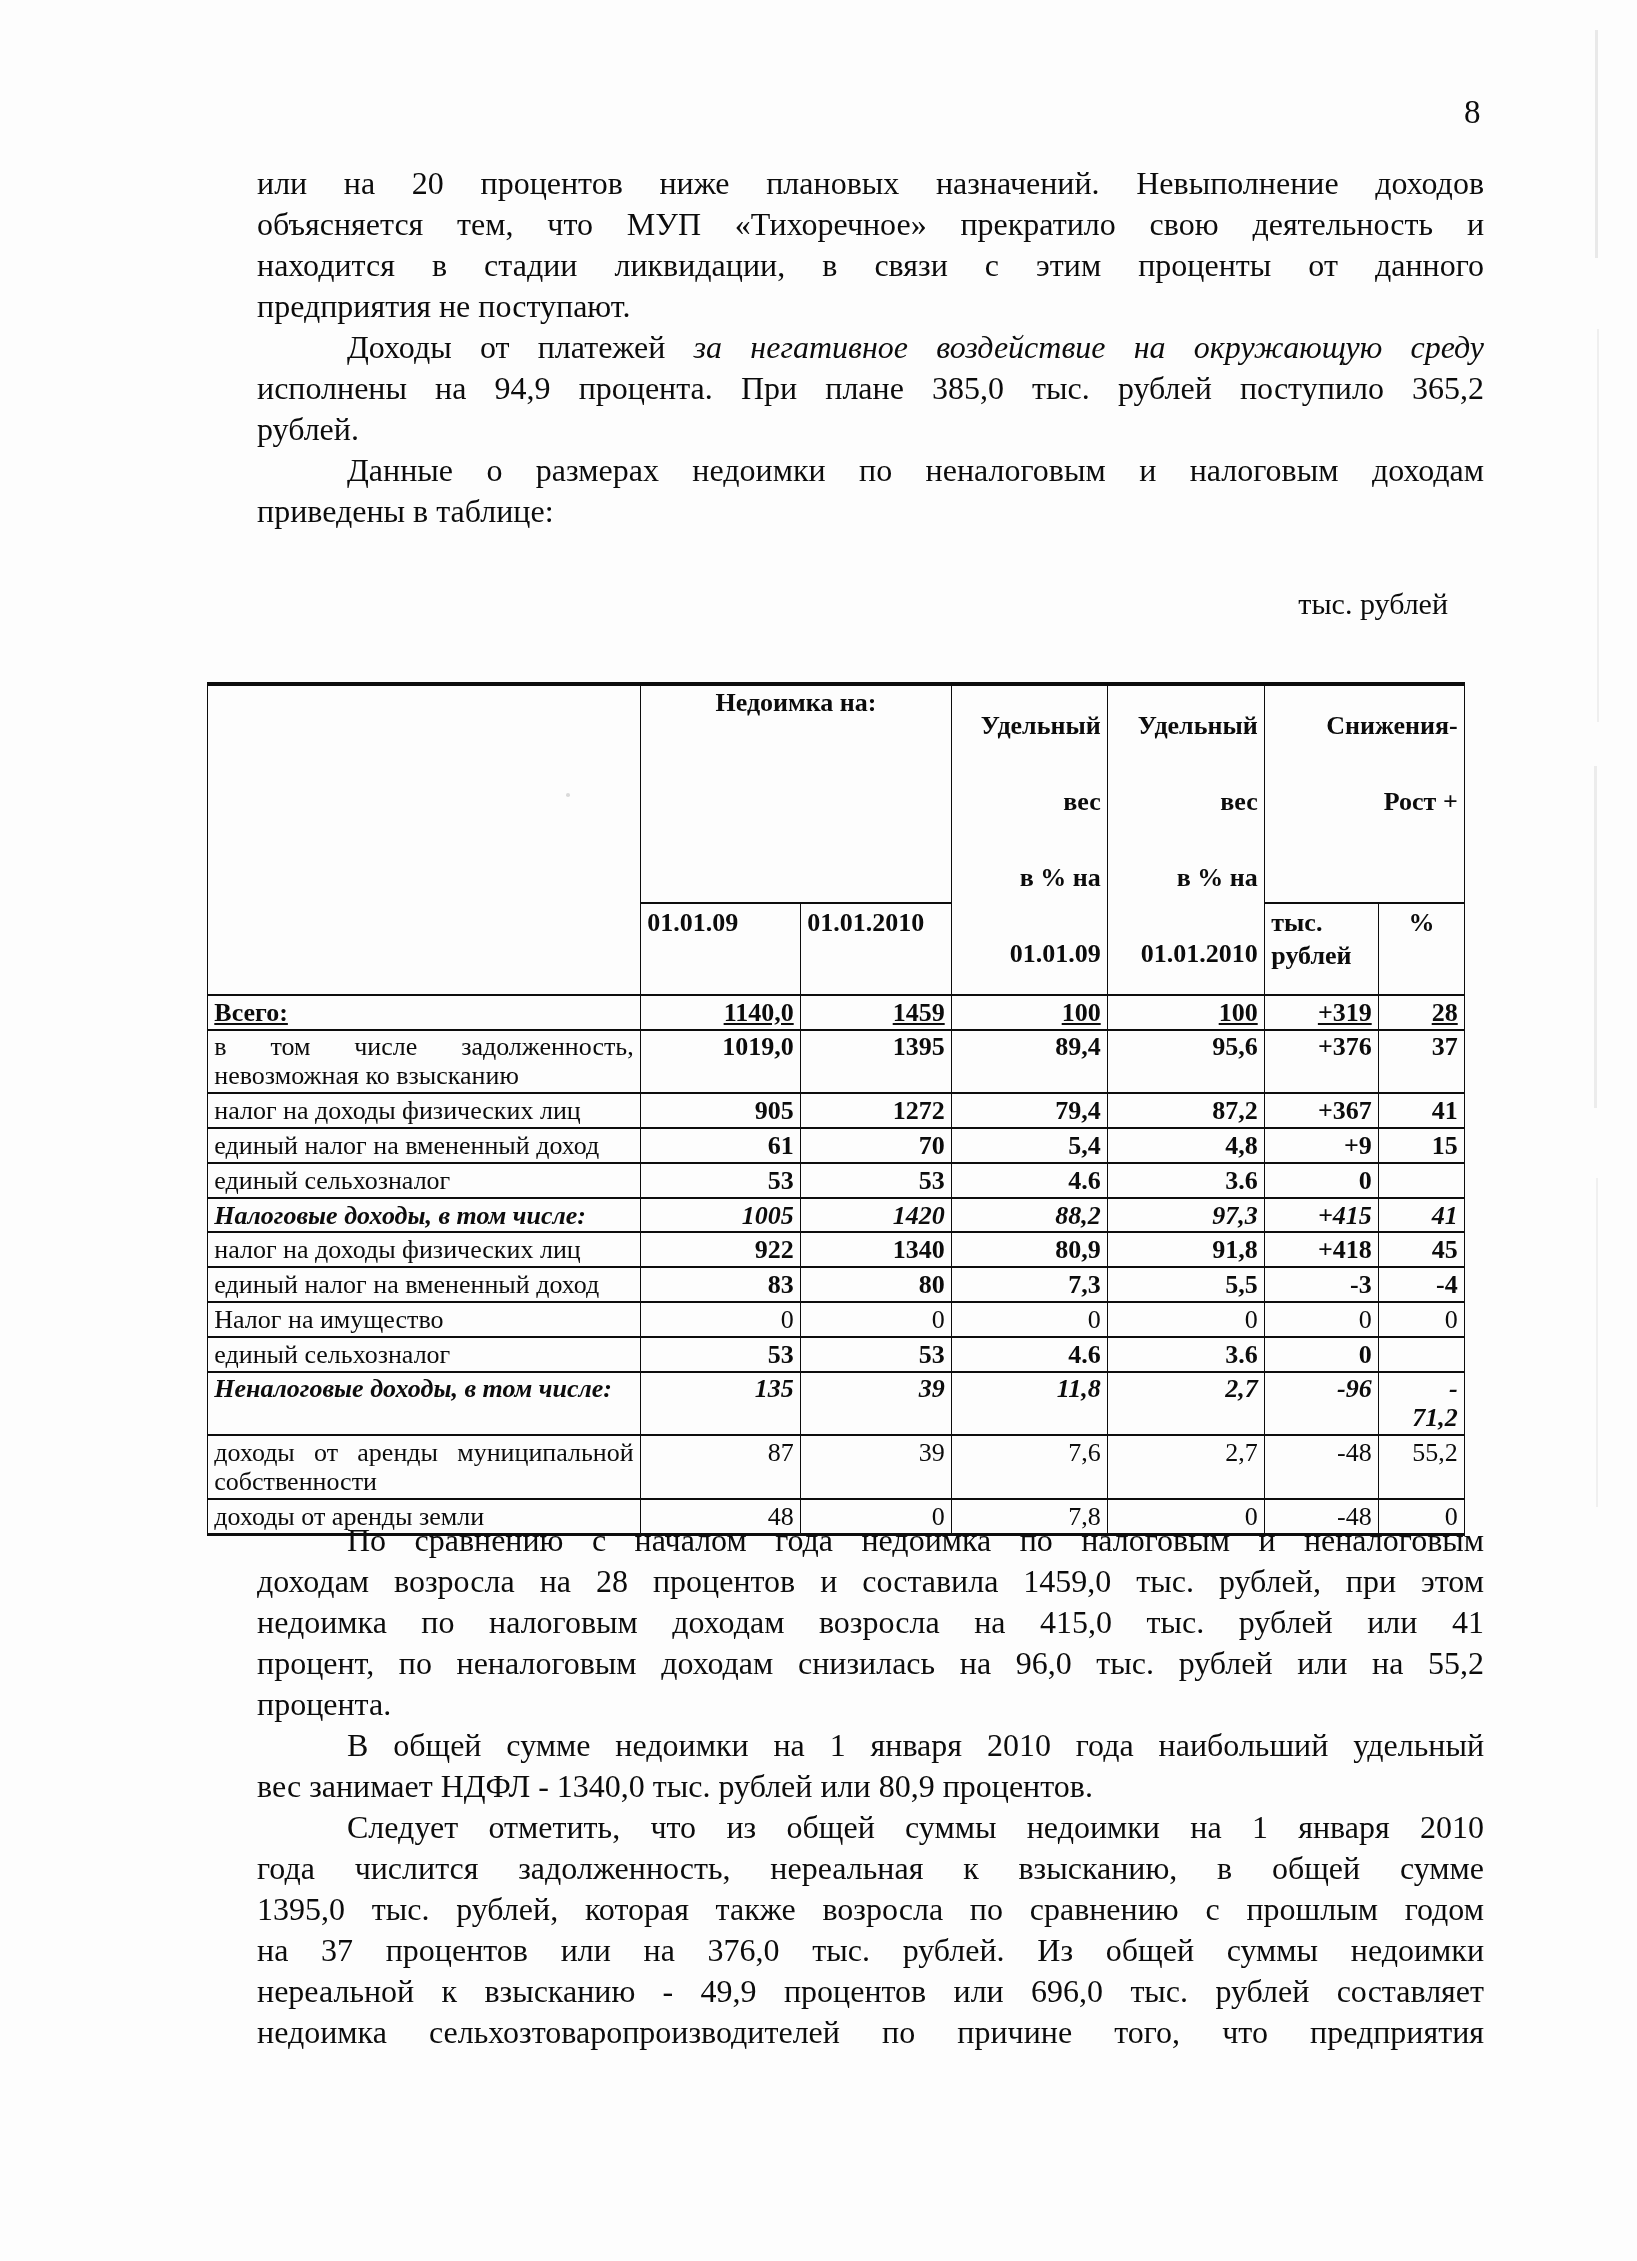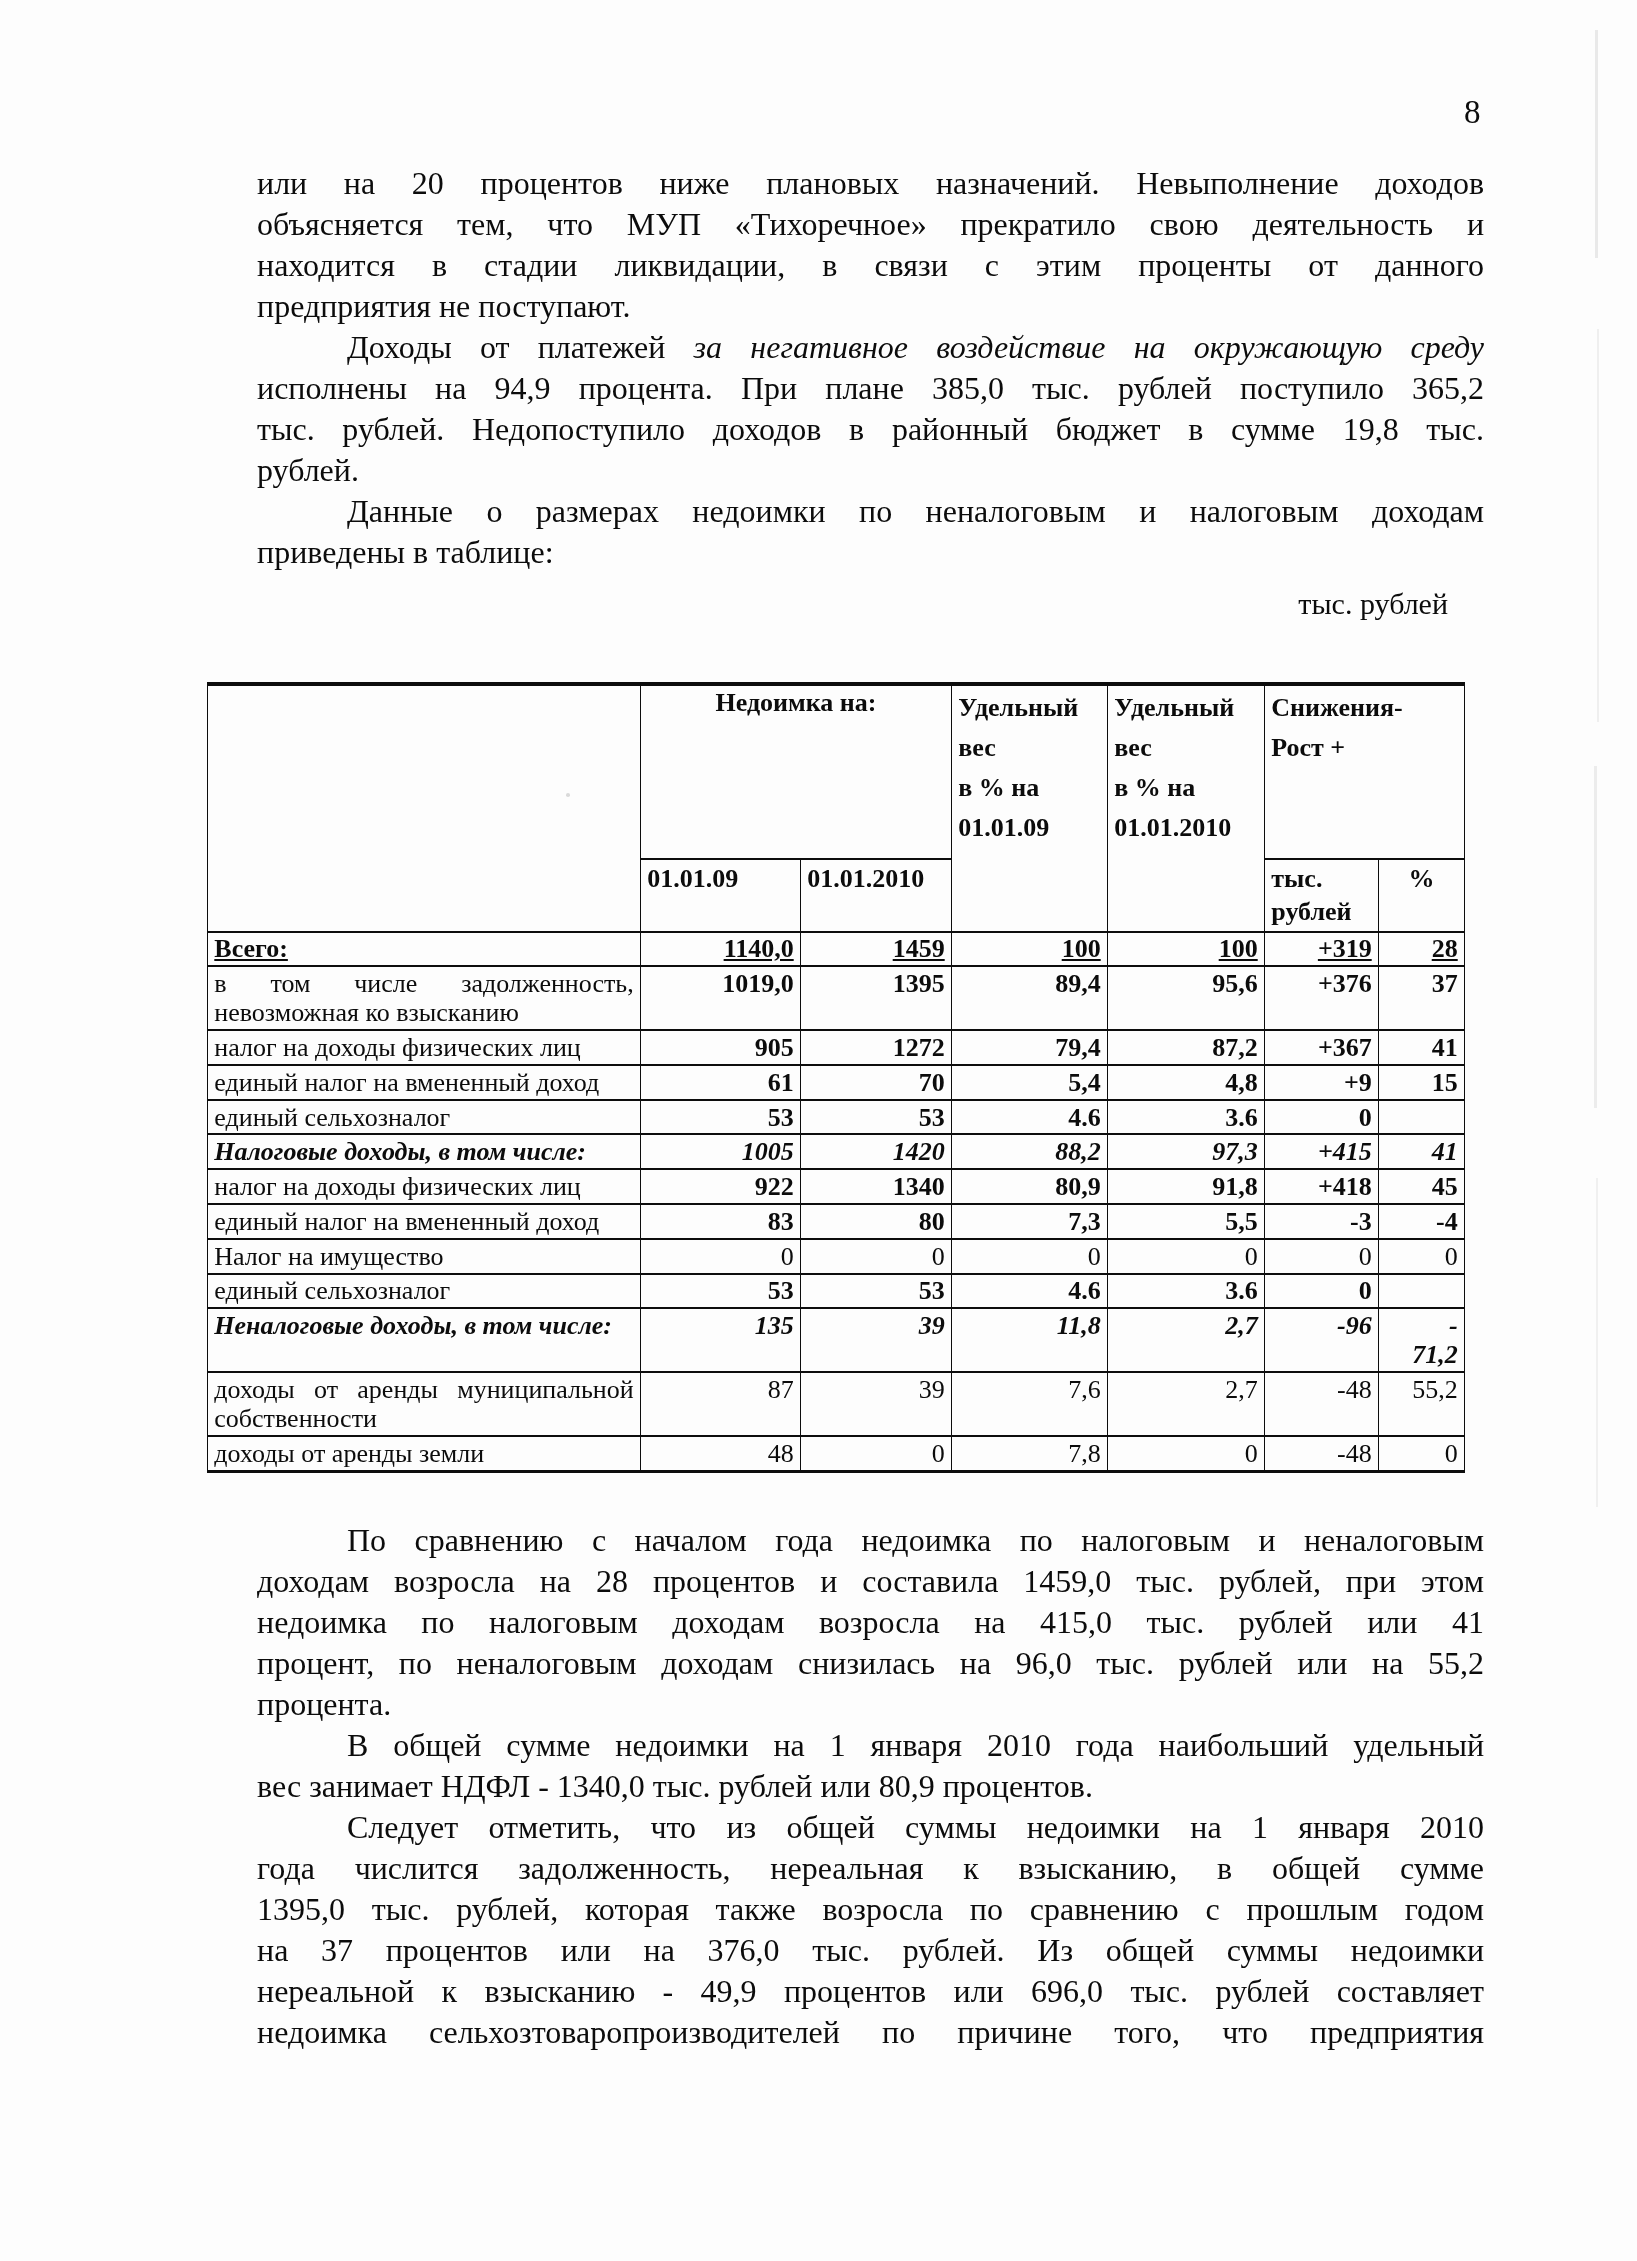--- a/index.html
+++ b/index.html
@@ -22,21 +22,21 @@
   
   table.arrears{
     position:absolute;left:207px;top:682px;width:1256px;
     border-collapse:collapse;table-layout:fixed;
     font-size:26px;line-height:29px;
     border:1.9px solid #0d0d0d;border-top-width:4.4px;border-bottom-width:3.2px;
   }
   table.arrears td{border:1.9px solid #0d0d0d;border-top-width:2.5px;border-bottom-width:2.5px;
     vertical-align:top;padding:1.9px 6.3px;overflow:hidden;}
   .h-group{height:168px;text-align:center;padding-top:14px;font-weight:700;}
-  .h-tall{text-align:left;line-height:40px;padding-top:10px;white-space:pre-line;font-weight:700;}
+  .h-tall{text-align:right;line-height:76px;padding-top:10px;white-space:pre-line;font-weight:700;}
   .h-sub{height:67px;text-align:left;padding:3.8px 2.5px 3.8px 9px;white-space:pre-line;font-weight:700;line-height:33px;}
   .h-sub-pct{text-align:center;padding-left:2.5px;}
   .c-label{text-align:justify;text-align-last:left;padding:1.9px 6.3px;}
   .c-num{text-align:right;padding:1.9px 7.6px 1.9px 2.5px;white-space:pre-line;}
   tr.row-total .c-label,tr.row-total .c-num{font-weight:700;text-decoration:underline;}
   tr.row-sub .c-num{font-weight:700;}
   tr.row-section .c-label{font-weight:700;font-style:italic;white-space:nowrap;}
   tr.row-section .c-num{font-weight:700;font-style:italic;}
   
   .artifact{position:absolute;background:#8a8a8a;}
@@ -51,21 +51,20 @@
   <div class="textcol" id="top-text">
       <div class="para">
         <div class="tline">или на 20 процентов ниже плановых назначений. Невыполнение доходов</div>
         <div class="tline">объясняется тем, что МУП «Тихоречное» прекратило свою деятельность и</div>
         <div class="tline">находится в стадии ликвидации, в связи с этим проценты от данного</div>
         <div class="tline lastline">предприятия не поступают.</div>
       </div>
       <div class="para">
         <div class="tline indent"><span class="">Доходы от платежей </span><span class="ital">за негативное воздействие на окружающую среду</span></div>
         <div class="tline">исполнены на 94,9 процента. При плане 385,0 тыс. рублей поступило 365,2</div>
-        <div class="tline">тыс. рублей. Недопоступило доходов в районный бюджет в сумме 19,8 тыс.</div>
         <div class="tline lastline">рублей.</div>
       </div>
       <div class="para">
         <div class="tline indent">Данные о размерах недоимки по неналоговым и налоговым доходам</div>
         <div class="tline lastline">приведены в таблице:</div>
       </div>
     </div>
 
   <div class="caption">тыс. рублей</div>
 

